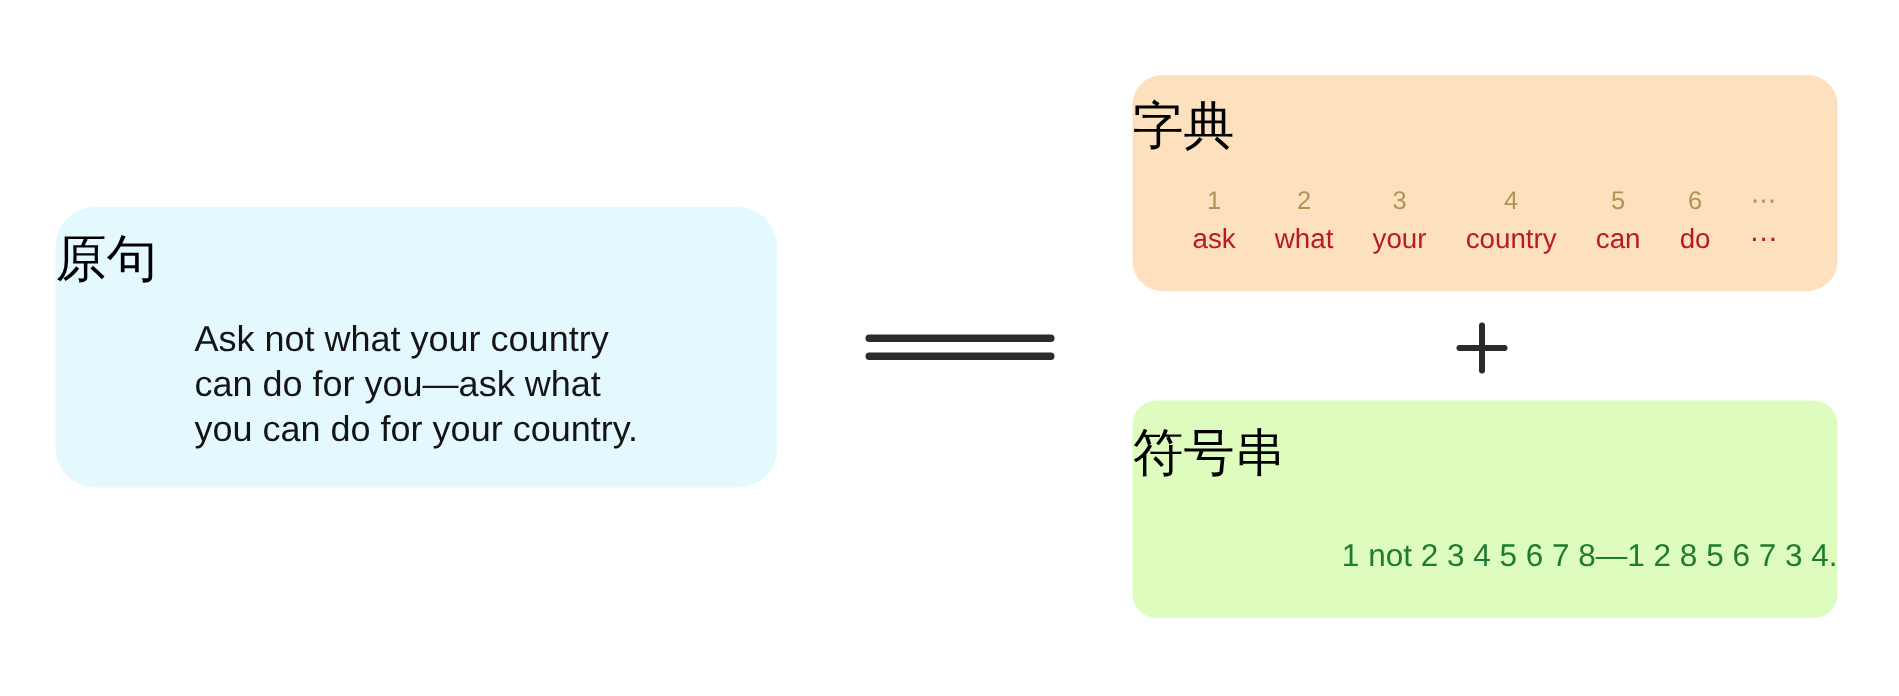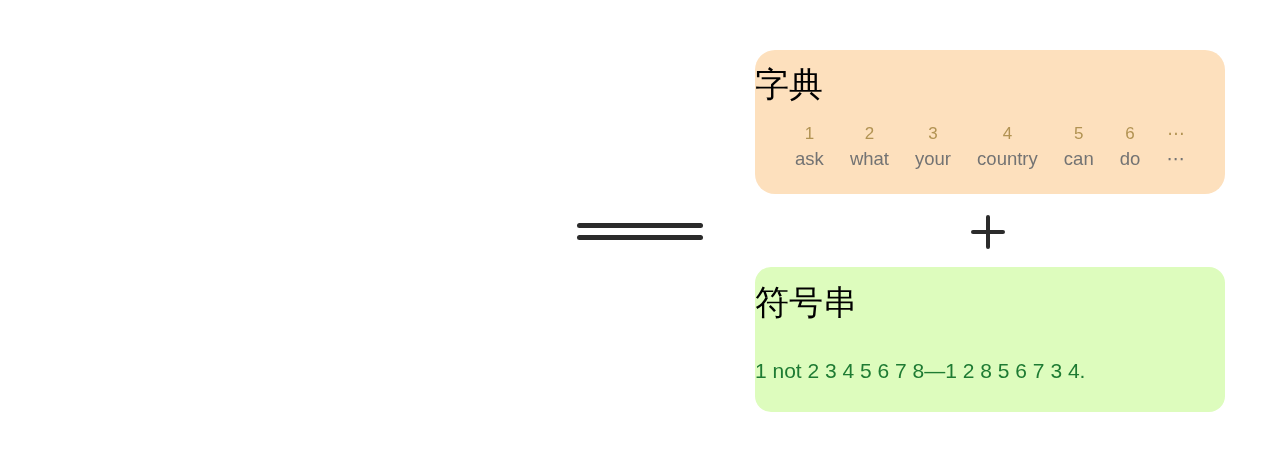--- a/index.html
+++ b/index.html
@@ -41,49 +41,57 @@
     left:755px;top:50px;width:470px;height:144px;
     background:#FDE0BD;border-radius:20px;
   }
   .box-dictionary h2{padding-top:16px;}
   .entries{
     display:flex;justify-content:space-between;align-items:flex-start;
     padding:0 40px;margin-top:21px;
   }
   .entry{display:flex;flex-direction:column;align-items:center;gap:2px;}
   .entry .idx{font-size:17px;line-height:22px;color:#B29353;}
-  .entry .word{font-size:18.5px;line-height:23px;color:#737373;}
+  .entry .word{font-size:18.5px;line-height:23px;color:#b91c1c;}
 
   
   .plus{position:absolute;left:971px;top:215px;width:34px;height:34px;}
   .plus .h{
     position:absolute;left:0;top:14.75px;width:34px;height:4.5px;
     background:#2B2B2B;border-radius:2px;
   }
   .plus .v{
     position:absolute;top:0;left:14.75px;width:4.5px;height:34px;
     background:#2B2B2B;border-radius:2px;
   }
 
   
   .box-symbols{
     left:755px;top:267px;width:470px;height:145px;
     background:#DDFCBD;border-radius:16px;
   }
   .box-symbols h2{padding-top:17px;}
   .symbol-string{
-    margin:38px 0 0;text-align:left;
+    margin:38px 0 0;text-align:right;
     font-size:21px;line-height:26px;color:#1E7B33;
   }
 </style>
 </head>
 <body>
 
 <div class="canvas">
 
+  <section class="box box-original">
+    <h2>原句</h2>
+    <p class="original-body">
+      <span>Ask not what your country</span><br>
+      <span>can do for you—ask what</span><br>
+      <span>you can do for your country.</span>
+    </p>
+  </section>
 
   <div class="equals">
     <div class="bar bar-top"></div>
     <div class="bar bar-bottom"></div>
   </div>
 
   <section class="box box-dictionary">
     <h2>字典</h2>
     <div class="entries">
       <div class="entry">

